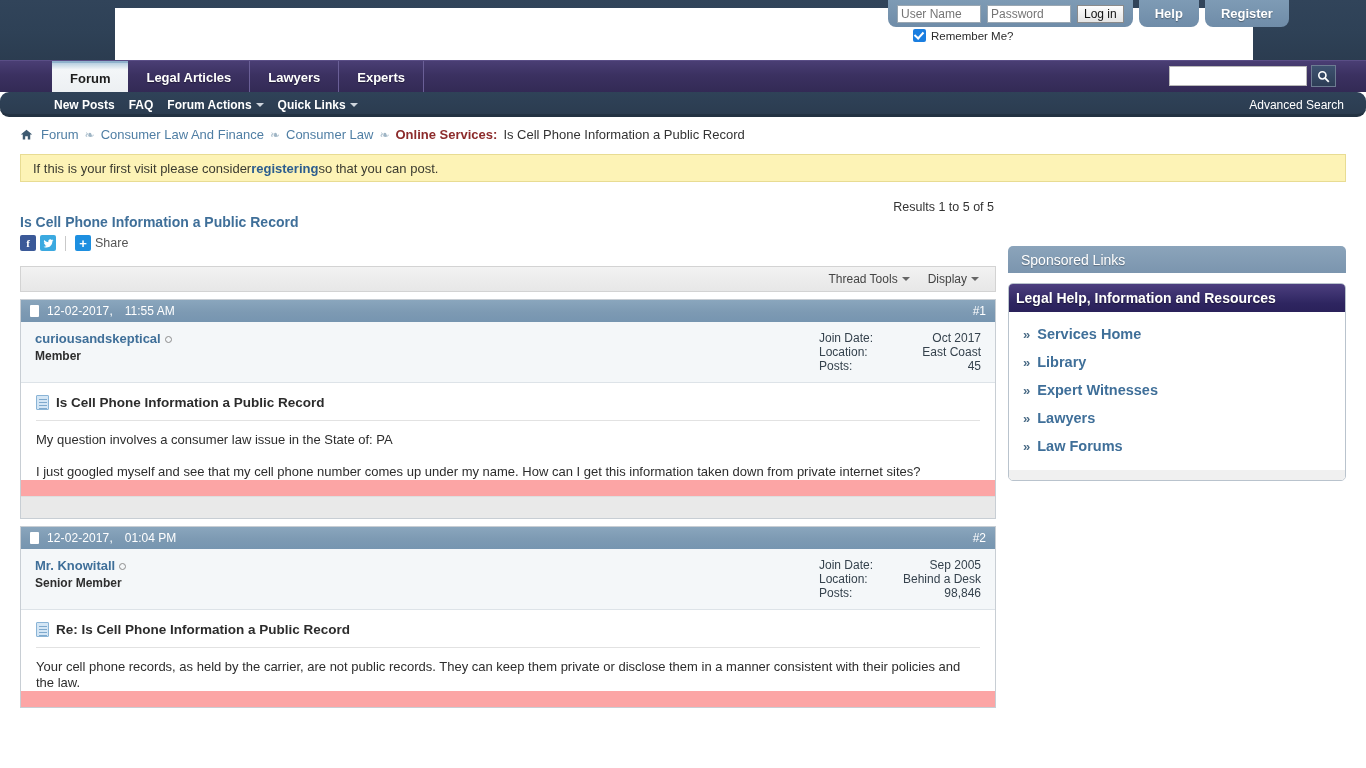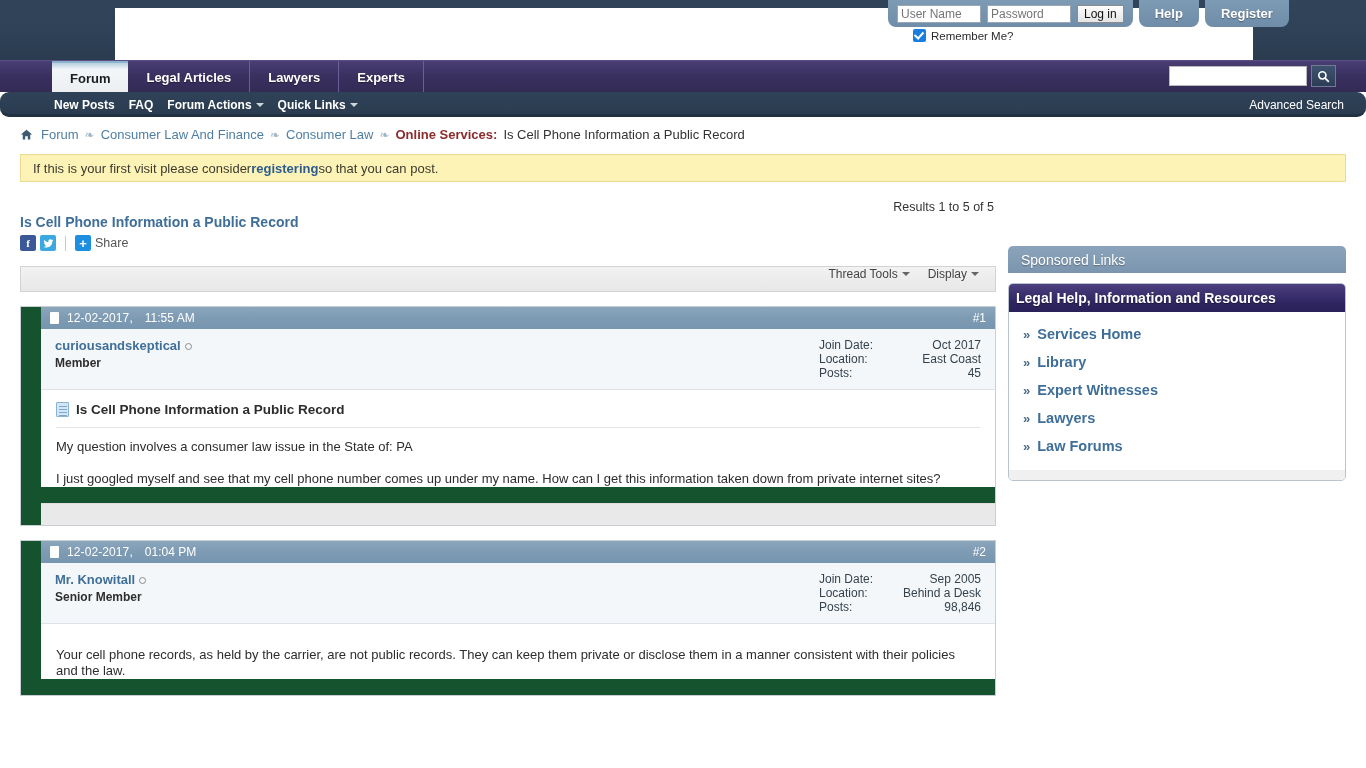--- a/index.html
+++ b/index.html
@@ -272,42 +272,41 @@
     width: 1px; height: 15px; background: #c9c9c9; margin: 0 5px;
   }
   .share-label { font-size: 12.5px; color: #555; cursor: pointer; }
 
   
   #tools-bar {
     margin-top: 15px;
     height: 26px;
     background: linear-gradient(180deg,#f2f2f2,#e7e7e7);
     border: 1px solid #d3d3d3;
-    display: flex; align-items: flex-start;
+    display: flex; align-items: center;
     justify-content: flex-end;
     gap: 18px;
     padding-right: 16px;
     font-size: 12px;
     color: #444;
   }
   #tools-bar .tool { display: flex; align-items: center; gap: 4px; cursor: pointer; }
   .caret-dark {
     width: 0; height: 0;
     border-left: 4px solid transparent;
     border-right: 4px solid transparent;
     border-top: 4px solid #666;
     display: inline-block;
   }
 
   
   .post {
-    margin-top: 14px;
+    margin-top: 7px;
     border: 1px solid #c8ced4;
-    background: #14532d;
-    padding-left: 20px;
+    background: #fca5a5;
   }
   .post-head {
     height: 22px;
     background: linear-gradient(180deg,#8aa6bd 0%,#7d9ab3 55%,#7695b0 100%);
     display: flex; align-items: center;
     justify-content: space-between;
     padding: 0 9px;
     color: #ffffff;
     font-size: 12px;
   }
@@ -601,20 +600,24 @@
               <span>Location:</span>
               <span class="sval">Behind a Desk</span>
             </div>
           <div class="srow">
               <span>Posts:</span>
               <span class="sval">98,846</span>
             </div>
         </div>
       </div>
       <div class="post-body">
+        <div class="post-subject">
+          <span class="doc-icon"></span>
+          <span>Re: Is Cell Phone Information a Public Record</span>
+        </div>
         <div class="post-text">
           <p>Your cell phone records, as held by the carrier, are not public records. They can keep them private or disclose them in a manner consistent with their policies and the law.</p>
         </div>
       </div>
     </div>
 
   </div>
 
   <div id="side-col">
     <div class="side-block">

